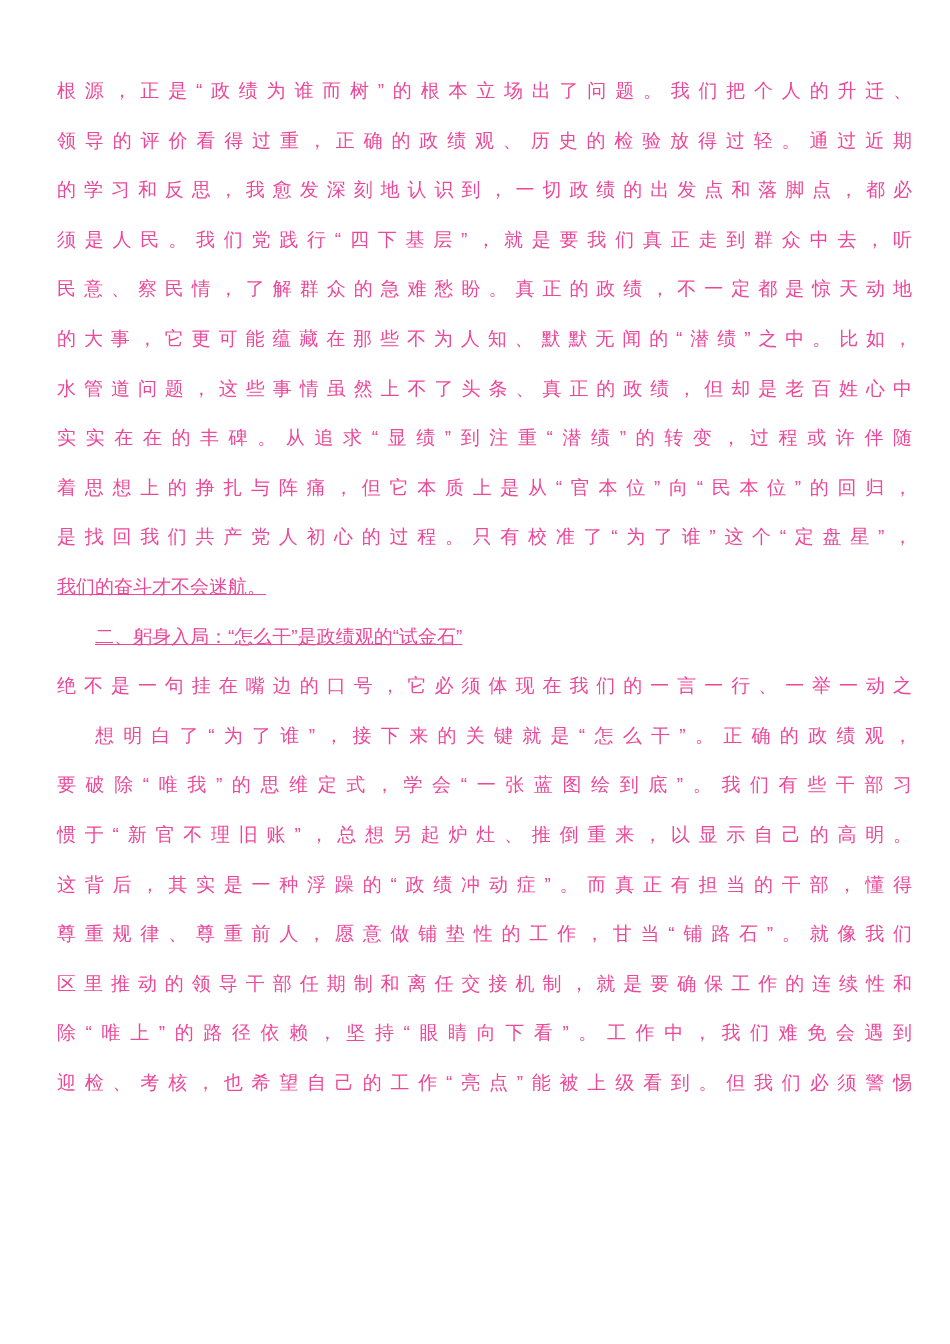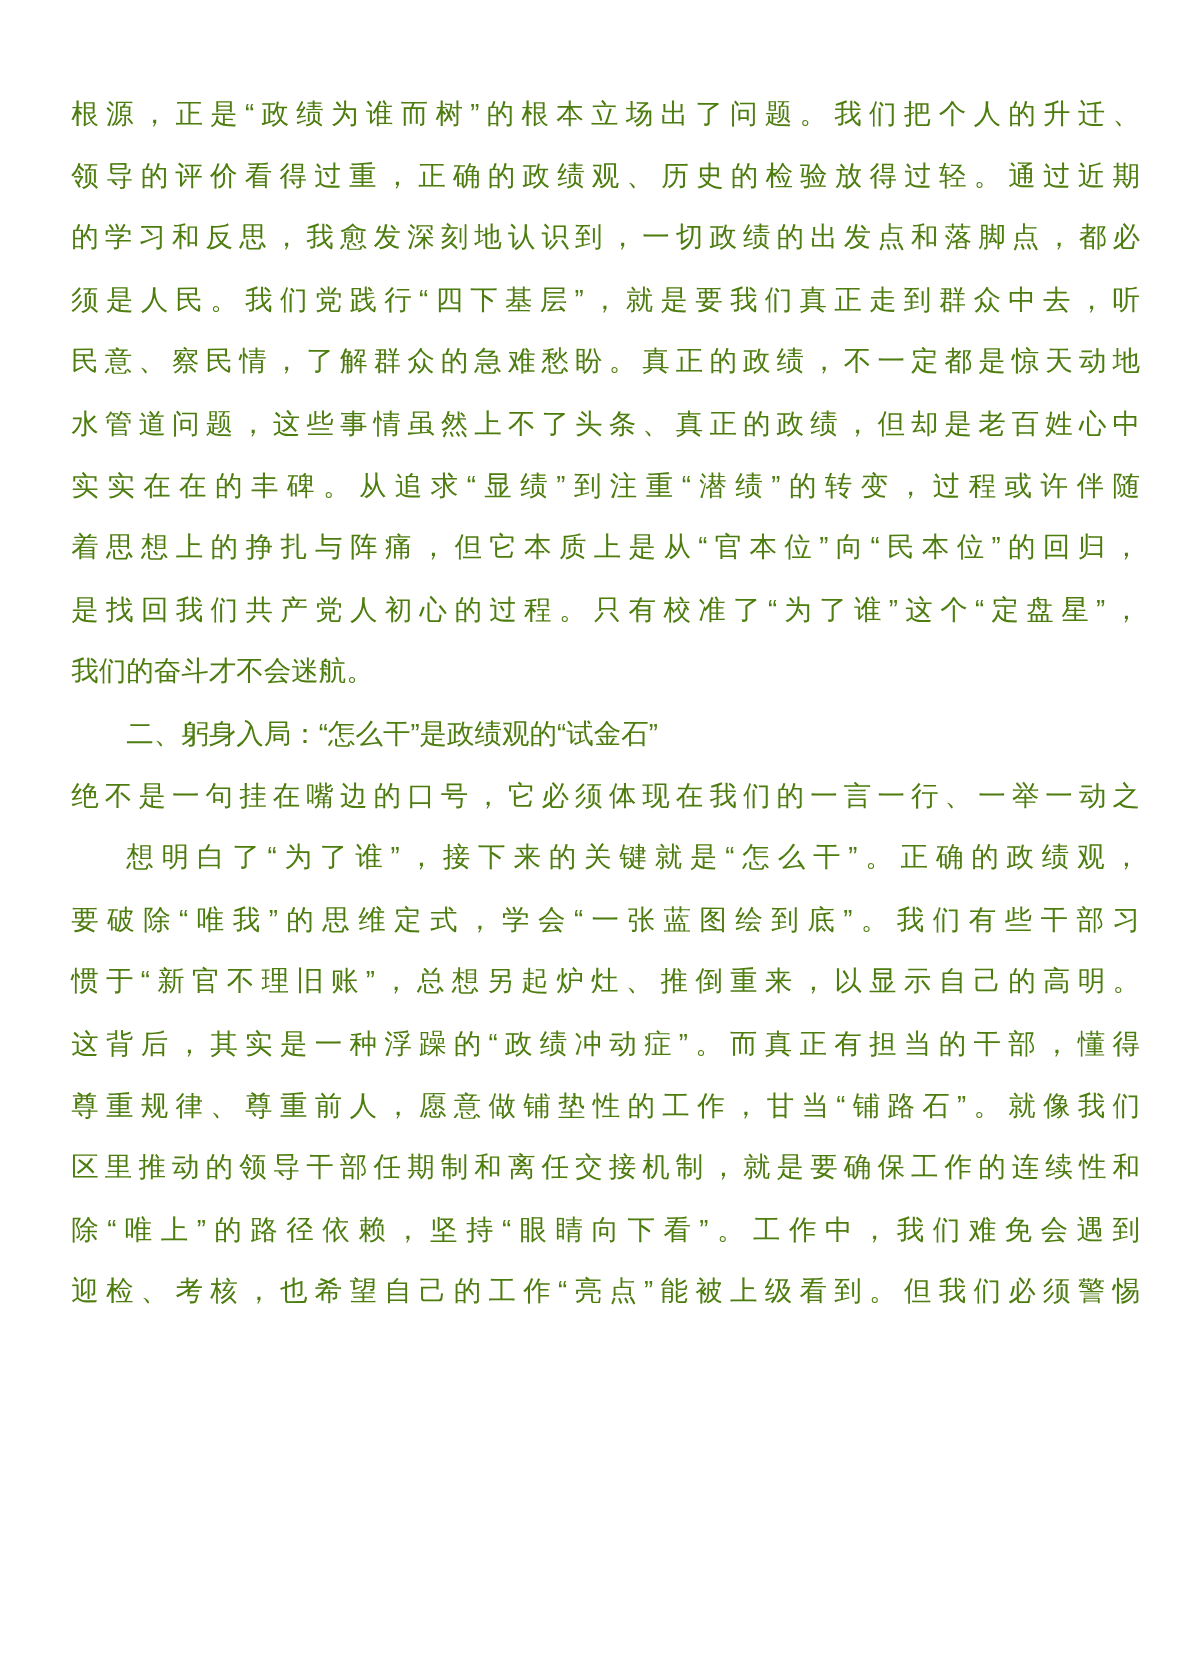--- a/index.html
+++ b/index.html
@@ -13,56 +13,59 @@
     height: 1344px;
     background: #ffffff;
     overflow: hidden;
     font-family: "Liberation Sans", "DejaVu Sans", sans-serif;
     color: #000000;
   }
   .content {
     padding: 66px 38px 0 57px;
   }
   .line {
-    font-size: 22px;
+    font-size: 19px;
     line-height: 49.6px;
     height: 49.6px;
-    color: #4d7c0f;
+    color: #ec4899;
     text-align: justify;
     text-align-last: justify;
     text-justify: inter-character;
     white-space: nowrap;
     overflow: visible;
     font-weight: 400;
     letter-spacing: 0;
   }
   .line.align-left {
     text-align: right;
     text-align-last: left;
+    text-decoration: underline;
   }
   .line.indent {
     text-indent: 2em;
   }
   .line.heading {
     text-align: left;
     text-align-last: left;
     text-indent: 2em;
     font-weight: 400;
+    text-decoration: underline;
   }
 </style>
 </head>
 <body>
 
 <div class="page">
   <div class="content">
       <div class="line">根源，正是“政绩为谁而树”的根本立场出了问题。我们把个人的升迁、</div>
       <div class="line">领导的评价看得过重，正确的政绩观、历史的检验放得过轻。通过近期</div>
       <div class="line">的学习和反思，我愈发深刻地认识到，一切政绩的出发点和落脚点，都必</div>
       <div class="line">须是人民。我们党践行“四下基层”，就是要我们真正走到群众中去，听</div>
       <div class="line">民意、察民情，了解群众的急难愁盼。真正的政绩，不一定都是惊天动地</div>
+      <div class="line">的大事，它更可能蕴藏在那些不为人知、默默无闻的“潜绩”之中。比如，</div>
       <div class="line">水管道问题，这些事情虽然上不了头条、真正的政绩，但却是老百姓心中</div>
       <div class="line">实实在在的丰碑。从追求“显绩”到注重“潜绩”的转变，过程或许伴随</div>
       <div class="line">着思想上的挣扎与阵痛，但它本质上是从“官本位”向“民本位”的回归，</div>
       <div class="line">是找回我们共产党人初心的过程。只有校准了“为了谁”这个“定盘星”，</div>
       <div class="line align-left">我们的奋斗才不会迷航。</div>
       <div class="line heading">二、躬身入局：“怎么干”是政绩观的“试金石”</div>
       <div class="line">绝不是一句挂在嘴边的口号，它必须体现在我们的一言一行、一举一动之</div>
       <div class="line indent">想明白了“为了谁”，接下来的关键就是“怎么干”。正确的政绩观，</div>
       <div class="line">要破除“唯我”的思维定式，学会“一张蓝图绘到底”。我们有些干部习</div>
       <div class="line">惯于“新官不理旧账”，总想另起炉灶、推倒重来，以显示自己的高明。</div>

